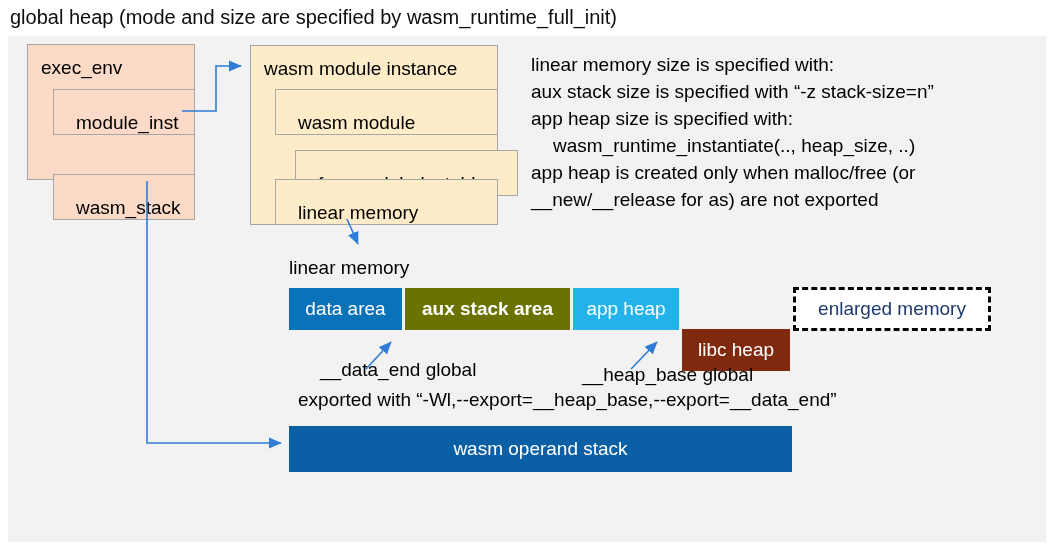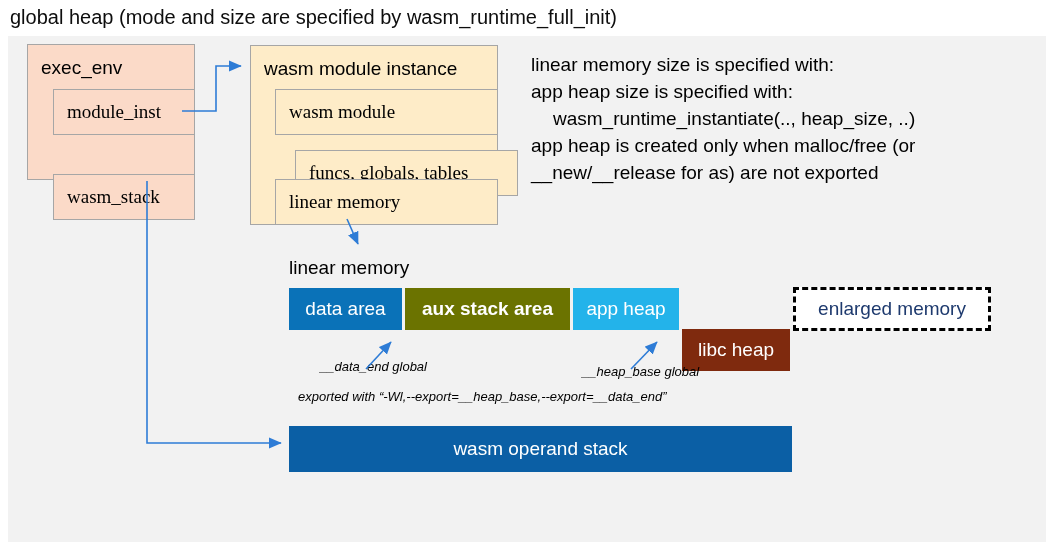--- a/index.html
+++ b/index.html
@@ -5,39 +5,39 @@
   html,body{margin:0;padding:0;background:#ffffff;}
   .stage{position:relative;width:1054px;height:547px;overflow:hidden;
          font-family:"Liberation Sans","DejaVu Sans",sans-serif;color:#000;}
   .title{position:absolute;left:10px;top:6px;font-size:20px;color:#0d0d0d;}
   .panel{position:absolute;left:8px;top:36px;width:1038px;height:506px;background:#f2f2f2;}
 
   .box{position:absolute;box-sizing:border-box;border:1px solid #a6a6a6;font-size:19px;}
   .pink{background:#fbdac8;}
   .cream{background:#feecc8;}
   .hdr{position:absolute;left:13px;top:0;height:46px;display:flex;align-items:center;}
-  .row{display:flex;align-items:center;padding-left:13px;font-family:Liberation Serif, serif;}
+  .row{display:flex;align-items:flex-end;padding-left:22px;}
 
   .lm-label{position:absolute;left:289px;top:257px;font-size:19px;}
 
   .seg{position:absolute;top:288px;height:42px;display:flex;align-items:center;justify-content:center;
        color:#ffffff;font-size:19px;}
   .seg-data{left:289px;width:113px;background:#0a72b8;}
   .seg-aux{left:405px;width:165px;background:#6b7300;font-weight:bold;}
   .seg-app{left:573px;width:106px;background:#23b3ea;}
   .seg-libc{left:682px;width:108px;background:#7f2a0e;margin-top:41px;}
   .seg-enlarged{position:absolute;left:793px;top:287px;width:198px;height:44px;box-sizing:border-box;
        background:#ffffff;border:3px dashed #000;color:#1e3a6e;font-size:19px;
        display:flex;align-items:center;justify-content:center;}
 
   .note{position:absolute;font-size:19px;line-height:27px;}
   .note .indent{padding-left:22px;}
   .note span{display:block;}
 
-  .glabel{position:absolute;font-size:13px;font-style:italic;}
+  .glabel{position:absolute;font-size:19px;}
 
   .opstack{position:absolute;left:289px;top:426px;width:503px;height:46px;background:#0b5fa5;
        color:#fff;font-size:19px;display:flex;align-items:center;justify-content:center;}
 
   .arrows{position:absolute;left:0;top:0;width:1054px;height:547px;pointer-events:none;}
 </style>
 </head>
 <body>
 
 <div class="stage">
@@ -63,20 +63,21 @@
   </div>
   <div class="box cream row" style="left:275px;top:150px;width:223px;height:46px;margin-left:20px;">
     <span>funcs, globals, tables</span>
   </div>
   <div class="box cream row" style="left:275px;top:179px;width:223px;height:46px;">
     <span>linear memory</span>
   </div>
 
   <div class="note" style="left:531px;top:51px;width:505px;">
     <span>linear memory size is specified with:</span>
+    <span>aux stack size is specified with “-z stack-size=n”</span>
     <span>app heap size is specified with:</span>
     <span class="indent">wasm_runtime_instantiate(.., heap_size, ..)</span>
     <span>app heap is created only when malloc/free (or</span>
     <span>__new/__release for as) are not exported</span>
   </div>
 
   <div class="lm-label">linear memory</div>
   <div class="seg seg-data">data area</div>
   <div class="seg seg-aux">aux stack area</div>
   <div class="seg seg-app">app heap</div>

